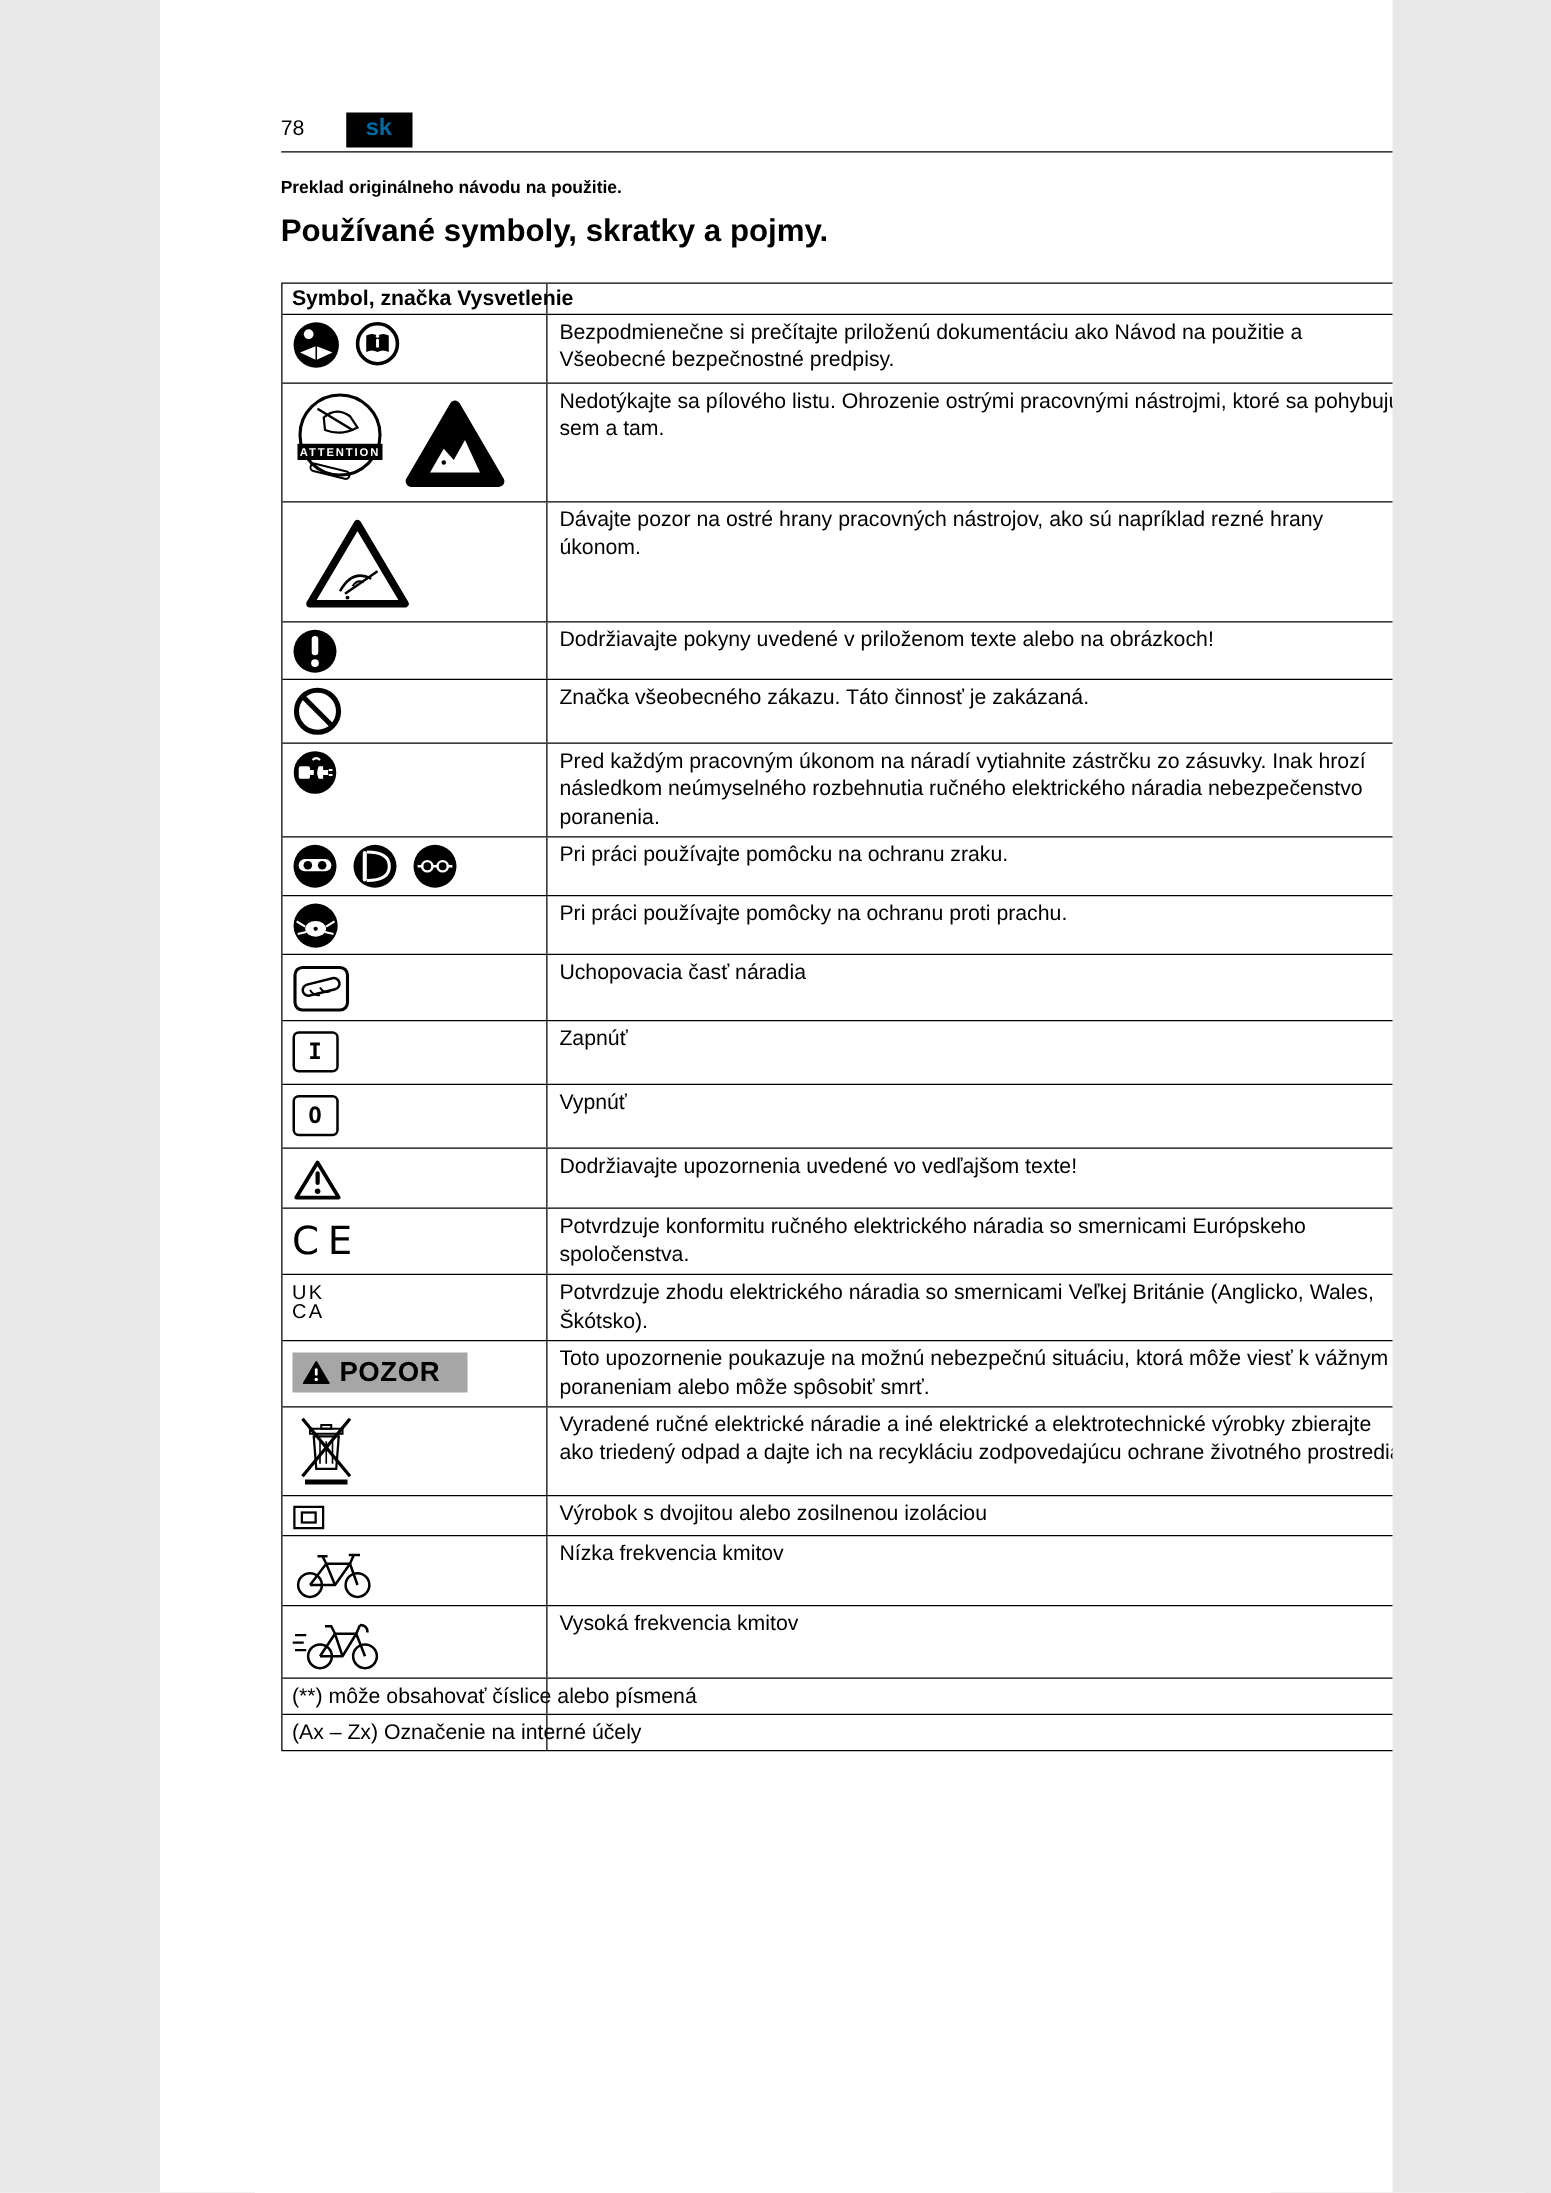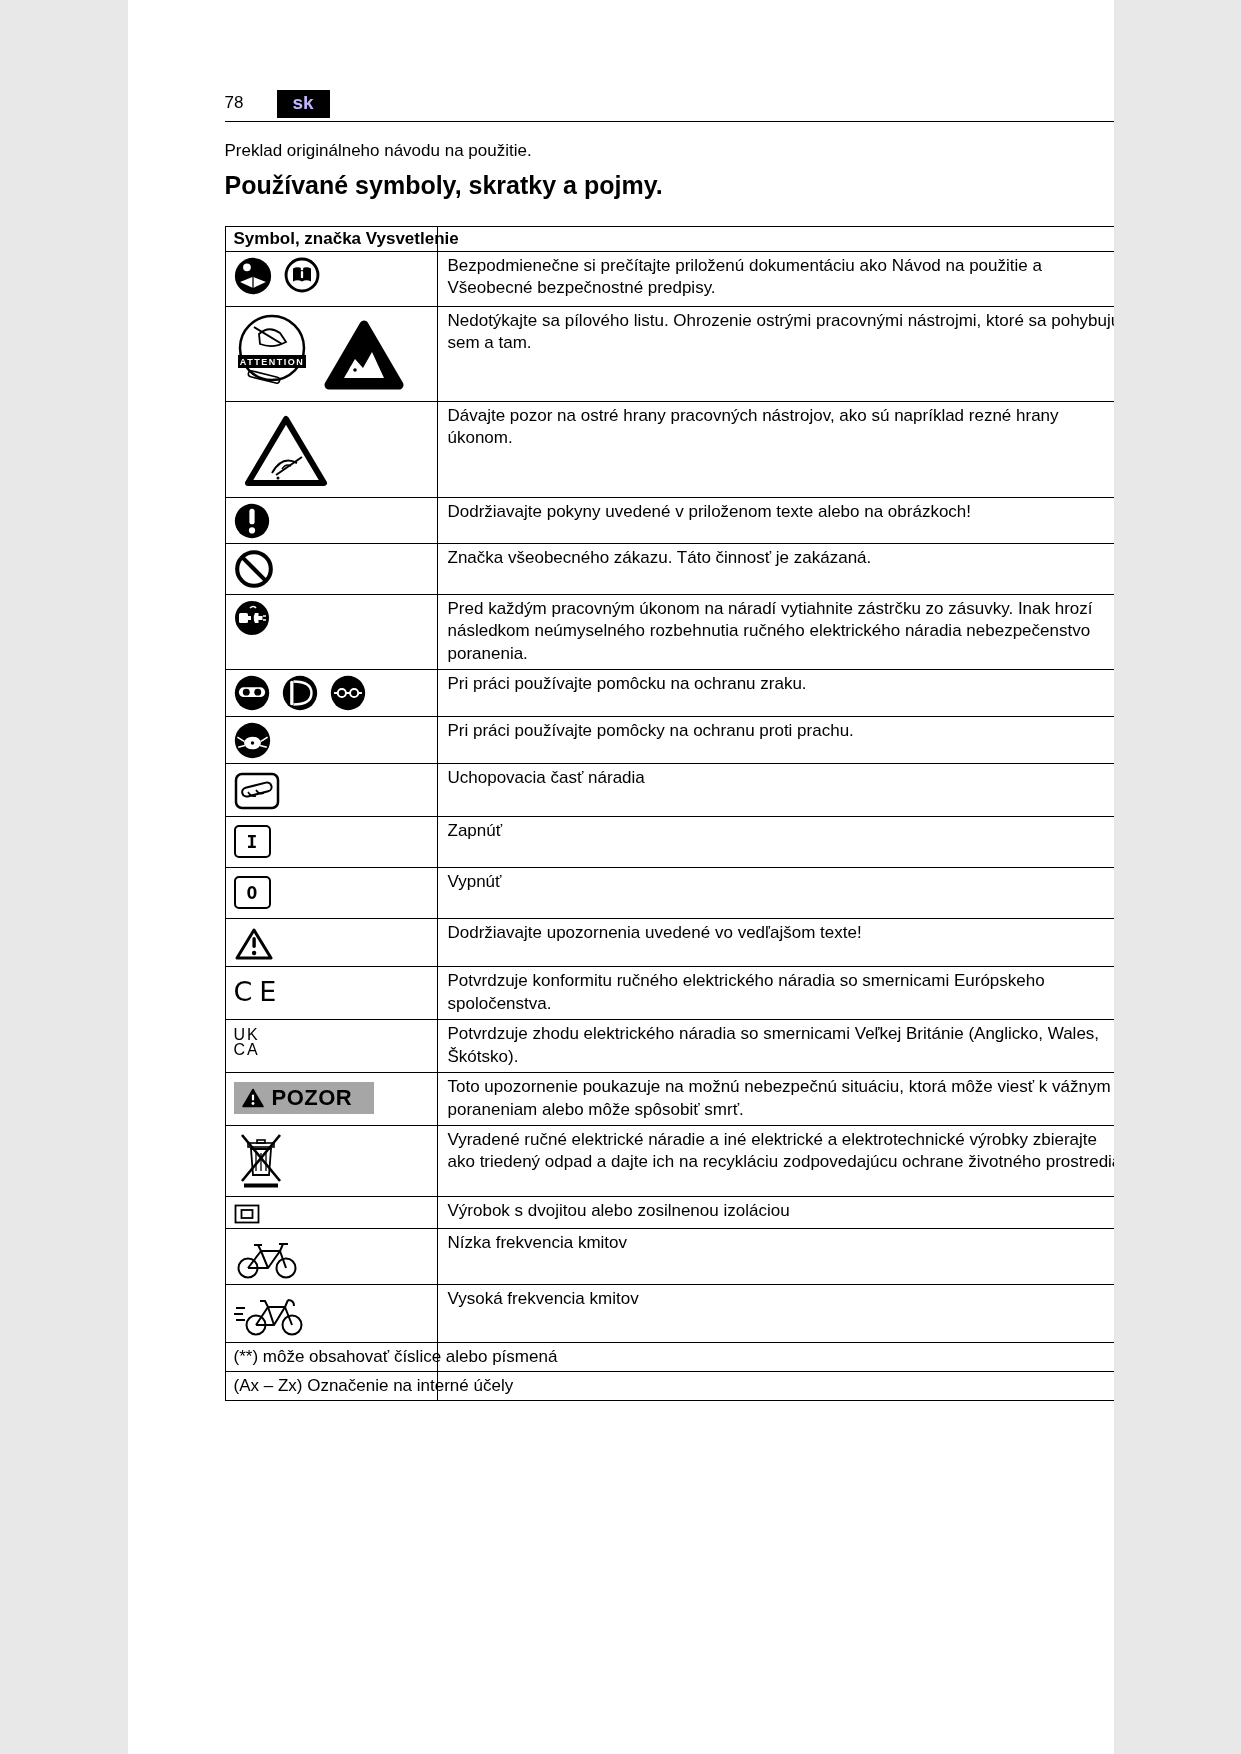--- a/index.html
+++ b/index.html
@@ -1,42 +1,42 @@
 <!DOCTYPE html>
 <html><head>
 <meta charset="utf-8">
 <style>
   html,body{margin:0;padding:0;background:#e8e8e8;}
   .page{position:relative;width:986px;height:1754px;background:#fff;margin:0 auto;
         font-family:"Liberation Sans",sans-serif;color:#000;overflow:hidden;}
   
   .page-num{position:absolute;left:97px;top:93px;font-size:17px;}
-  .lang-badge{position:absolute;left:149px;top:90px;background:#000;color:#c4b5fd;
+  .lang-badge{position:absolute;left:149px;top:90px;background:#000;color:#0369a1;
               font-weight:bold;font-size:19px;padding:2px 16px 4px 16px;}
   .rule{position:absolute;left:97px;top:121px;width:1047px;border-top:1.5px solid #000;}
-  .subtitle{position:absolute;left:97px;top:141px;font-weight:normal;font-size:17px;}
+  .subtitle{position:absolute;left:97px;top:141px;font-weight:bold;font-size:14px;}
   .doc-title{position:absolute;left:97px;top:171px;font-weight:bold;font-size:25px;}
   
   .tbl{position:absolute;left:97px;top:226px;width:911px;border:1.5px solid #000;}
   .row{display:flex;border-bottom:1px solid #000;align-items:stretch;}
   .row:last-child{border-bottom:none;}
   .c1{width:212px;min-width:212px;border-right:1px solid #000;padding:5px 6px 4px 8px;
       display:flex;align-items:flex-start;gap:12px;box-sizing:border-box;}
   .c2{flex:1;padding:3px 10px 4px 10px;font-size:17px;line-height:1.32;box-sizing:border-box;}
   .hdr .c1, .span .c1{overflow:visible;white-space:nowrap;display:block;}
   .hdr{font-weight:bold;}
   .hdr .c1{padding-top:2px;padding-bottom:2px;font-size:17px;}
   .span .c1{font-size:17px;padding-top:4px;}
   svg{display:block;}
   .icn{flex:0 0 auto;}
   
   .sq{width:33px;height:29px;border:2.5px solid #000;border-radius:5px;
       display:flex;align-items:center;justify-content:center;margin-top:3px;}
   .sq span{font-weight:bold;font-size:18px;font-family:"DejaVu Sans Mono",monospace;}
-  .ce{font-size:27px;letter-spacing:7px;font-weight:400;line-height:1;margin-top:6px;
+  .ce{font-size:31px;letter-spacing:7px;font-weight:400;line-height:1;margin-top:6px;
       font-family:"DejaVu Sans",sans-serif;}
   .ukca{font-weight:normal;font-size:16px;line-height:15px;letter-spacing:2px;margin-top:2px;}
   .pozor{display:inline-flex;align-items:center;gap:8px;background:#a6a6a6;
          padding:3px 22px 3px 8px;margin-top:4px;}
   .pozor span{font-weight:bold;font-size:22px;letter-spacing:0.5px;}
 </style>
 </head>
 <body>
 
 <div class="page">

